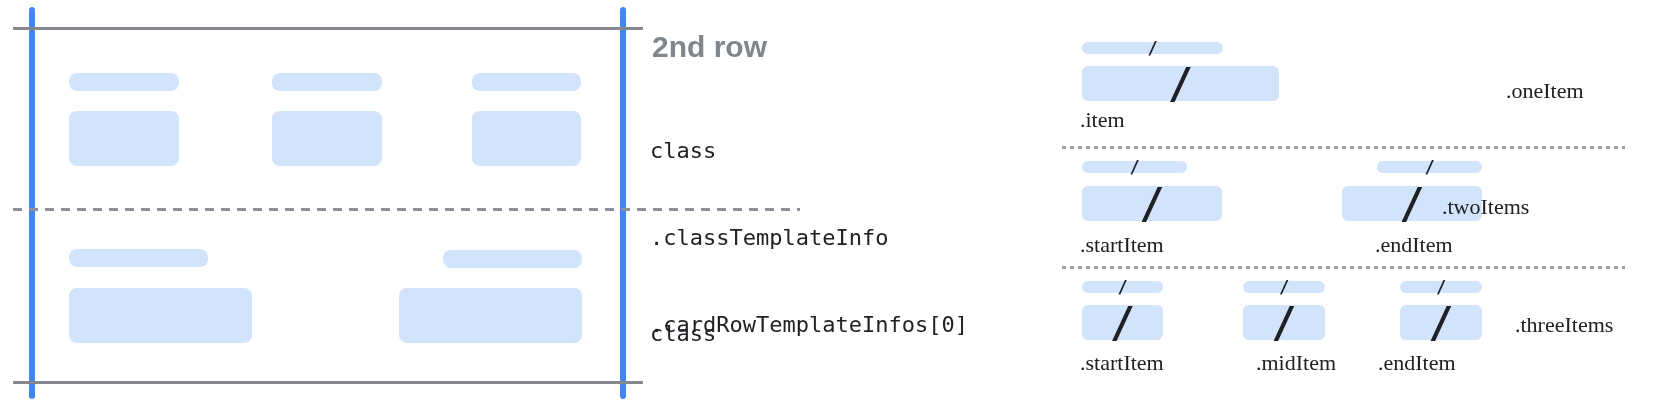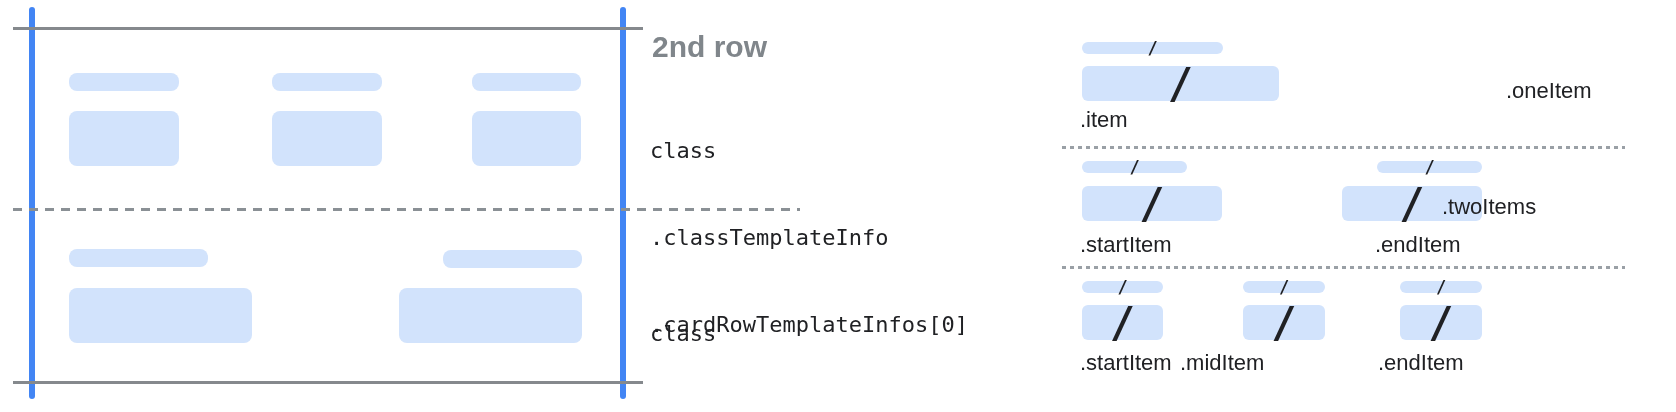--- a/index.html
+++ b/index.html
@@ -70,21 +70,21 @@
   .slash{
     font-family:"DejaVu Sans Mono", monospace;
     font-weight:700;
     color:#202124;
     line-height:0;
   }
   .bar-sm .slash{font-size:17px;}
   .bar-lg .slash{font-size:42px;}
   .mono-label{
     position:absolute;
-    font-family:Liberation Sans, sans-serif;
+    font-family:Liberation Serif, serif;
     font-size:22px;
     line-height:26px;
     color:#202124;
     white-space:nowrap;
   }
 </style>
 </head>
 <body>
 
 <div id="stage">
@@ -162,16 +162,17 @@
   <div class="bar bar-lg" style="left:1243px;top:305px;width:82px">
     <span class="slash">/</span>
   </div>
   <div class="bar bar-sm" style="left:1400px;top:281px;width:82px">
     <span class="slash">/</span>
   </div>
   <div class="bar bar-lg" style="left:1400px;top:305px;width:82px">
     <span class="slash">/</span>
   </div>
   <div class="mono-label" style="left:1080px;top:350px">.startItem</div>
-  <div class="mono-label" style="left:1180px;top:350px">.midItem</div>
+  <div class="mono-label" style="left:1256px;top:350px">.midItem</div>
   <div class="mono-label" style="left:1378px;top:350px">.endItem</div>
+  <div class="mono-label" style="left:1515px;top:312px">.threeItems</div>
 
 </div>
 
 </body></html>

